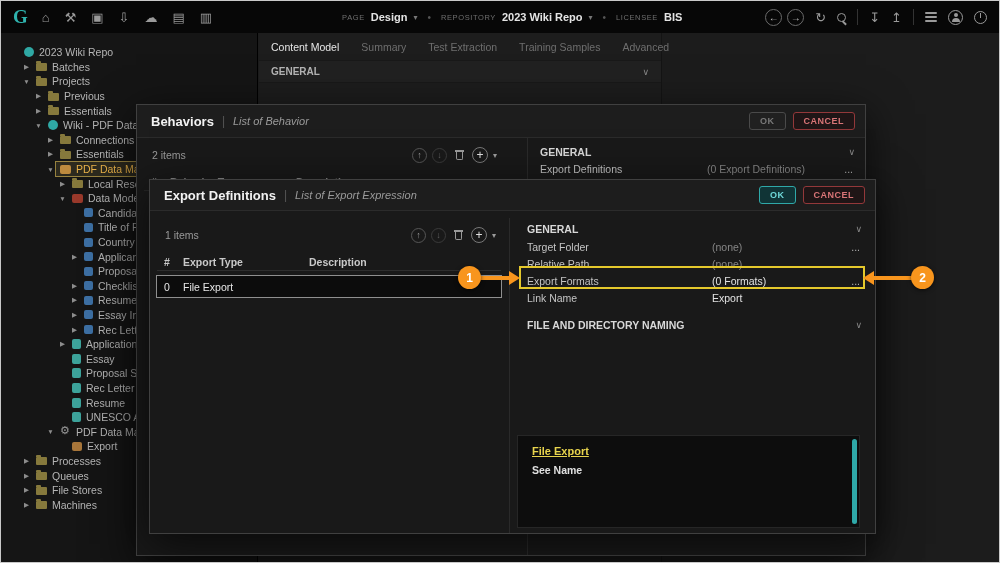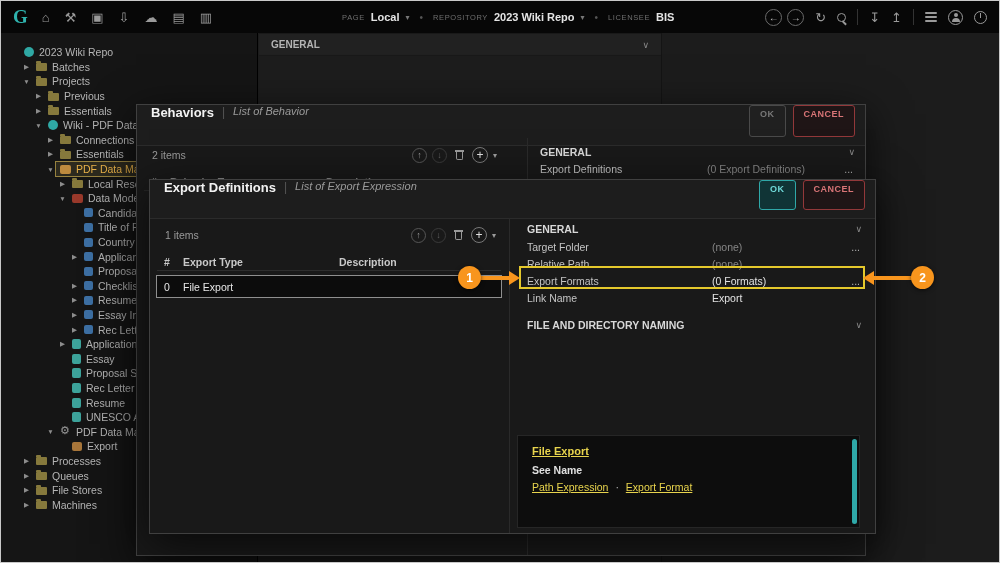--- a/index.html
+++ b/index.html
@@ -70,21 +70,21 @@
   .floppy-icon::before{content:"";position:absolute;top:-.5px;left:2px;width:3.5px;height:3px;background:#8d8d8d}
   .close-glyph{font-size:12px;color:#8d8d8d;line-height:1}
   .general-row{display:flex;align-items:center;height:21px;padding:0 12px;background:#212121;
     border-top:1px solid #191919;border-bottom:1px solid #191919;font-size:10px;font-weight:bold;color:#b4b4b4}
   .chev{margin-left:auto;color:#8a8a8a;font-weight:normal;font-size:9px}
 
   
   .dialog{position:absolute;background:#191919;border:1px solid #404040;box-shadow:0 10px 40px rgba(0,0,0,.65);box-sizing:border-box}
   #behaviors-dialog{left:135px;top:103px;width:730px;height:452px;z-index:5}
   #export-dialog{left:148px;top:178px;width:727px;height:355px;z-index:10}
-  .dlg-header{height:32px;display:flex;padding:0 10px 8px 14px;border-bottom:1px solid #2b2b2b;background:#1d1d1d}
+  .dlg-header{height:32px;display:flex;align-items:center;padding:0 10px 0 14px;border-bottom:1px solid #2b2b2b;background:#1d1d1d}
   #export-dialog .dlg-header{height:30px}
   .dlg-title{font-size:13px;font-weight:bold;color:#f2f2f2}
   .dlg-sep{color:#555;margin:0 8px;font-size:12px}
   .dlg-subtitle{font-style:italic;font-size:11px;color:#9a9a9a}
   .dlg-buttons{margin-left:auto;display:flex;gap:7px}
   .btn{font-size:9px;font-weight:bold;letter-spacing:.5px;padding:3px 10px;border-radius:3px;border:1px solid}
   .btn-ok-disabled{border-color:#4a4a4a;color:#787878;background:#202020}
   .btn-ok{border-color:#2fa8a8;color:#6fd8d8;background:#103436}
   .btn-cancel{border-color:#93383a;color:#d97577;background:#1f1516}
 
@@ -103,21 +103,21 @@
   .caret-btn{font-size:8px;color:#9a9a9a}
   .trash-btn{width:9px;height:10px;position:relative;margin:0 3px;display:inline-block}
   .trash-btn::before{content:"";position:absolute;top:2px;left:1px;right:1px;bottom:0;border:1px solid #9a9a9a;
     border-top:none;border-radius:0 0 2px 2px}
   .trash-btn::after{content:"";position:absolute;top:0;left:0;right:0;height:1.5px;background:#9a9a9a}
 
   .grid-header{display:flex;align-items:center;height:16px;margin:8px 8px 0 7px;padding-left:7px;
     font-size:10.5px;font-weight:bold;color:#c9c9c9;border-bottom:1px solid #2e2e2e}
   .grid-header.dim{color:#8a8a8a;border-bottom-color:#262626}
   .col-num{width:19px;flex:none}
-  .col-type{width:156px;flex:none}
+  .col-type{width:126px;flex:none}
   .col-desc{flex:1}
   .grid-row{display:flex;align-items:center;height:21px;margin:5px 8px 0 7px;padding-left:7px;font-size:10.5px;color:#e6e6e6}
   .grid-row.selected{background:#0c0c0c;outline:1px solid #8f8f8f}
 
   .props-panel{position:absolute;top:30px;right:13px;bottom:0;padding-left:10px;box-sizing:border-box}
   #behaviors-dialog .props-panel{left:391px;top:33px;right:10px;padding-left:12px}
   #export-dialog .props-panel{left:367px}
   .section-row{display:flex;align-items:center;height:18px;margin-top:10px;font-size:10.5px;font-weight:bold;color:#d8d8d8}
   #behaviors-dialog .section-row{margin-top:6px;height:16px}
   .prop-row{display:flex;align-items:center;height:17px;font-size:10.5px}
@@ -169,21 +169,21 @@
 
         <span class="tb-icon">☁</span>
 
         <span class="tb-icon">▤</span>
 
         <span class="tb-icon">▥</span>
 
     </nav>
     <div class="tb-crumbs">
       <span class="crumb-label">PAGE</span>
-      <span class="crumb-value">Local</span>
+      <span class="crumb-value">Design</span>
       <span class="crumb-caret">▾</span>
       <span class="crumb-dot">•</span>
       <span class="crumb-label">REPOSITORY</span>
       <span class="crumb-value">2023 Wiki Repo</span>
       <span class="crumb-caret">▾</span>
       <span class="crumb-dot">•</span>
       <span class="crumb-label">LICENSEE</span>
       <span class="crumb-value">BIS</span>
     </div>
     <div class="tb-right">
@@ -457,20 +457,33 @@
         <span class="tree-arrow">▶</span>
         <span class="tree-node">
           <span class="tree-icon icon-folder"></span>
           <span class="tree-label">Machines</span>
         </span>
       </div>
 
   </aside>
 
   <main class="main-panel">
+    <div class="tabs-row">
+
+        <span class="tab active">Content Model</span>
+
+        <span class="tab">Summary</span>
+
+        <span class="tab">Test Extraction</span>
+
+        <span class="tab">Training Samples</span>
+
+        <span class="tab">Advanced</span>
+
+    </div>
     <div class="general-row">
       <span>GENERAL</span>
       <span class="chev">∨</span>
     </div>
   </main>
 
   <section class="dialog" id="behaviors-dialog">
     <div class="dlg-header">
       <span class="dlg-title">Behaviors</span>
       <span class="dlg-sep">|</span>
@@ -578,25 +591,20 @@
       <div class="section-row">
         <span>FILE AND DIRECTORY NAMING</span>
         <span class="chev">∨</span>
       </div>
 
 
     </div>
     <div class="help-panel">
       <div class="help-title">File Export</div>
       <div class="help-seealso">See Name</div>
-      <div class="help-links">
-        <span class="help-link">Path Expression</span>
-        <span class="help-link-sep">·</span>
-        <span class="help-link">Export Format</span>
-      </div>
       <span class="help-scrollbar"></span>
     </div>
   </section>
 
   <div class="ann-box"></div>
   <div class="ann-arrow-line" id="ann-arrow1-line"></div>
   <div class="ann-arrowhead" id="ann-arrow1-head"></div>
   <div class="ann-circle" id="ann-circle-1">1</div>
   <div class="ann-arrow-line" id="ann-arrow2-line"></div>
   <div class="ann-arrowhead" id="ann-arrow2-head"></div>

